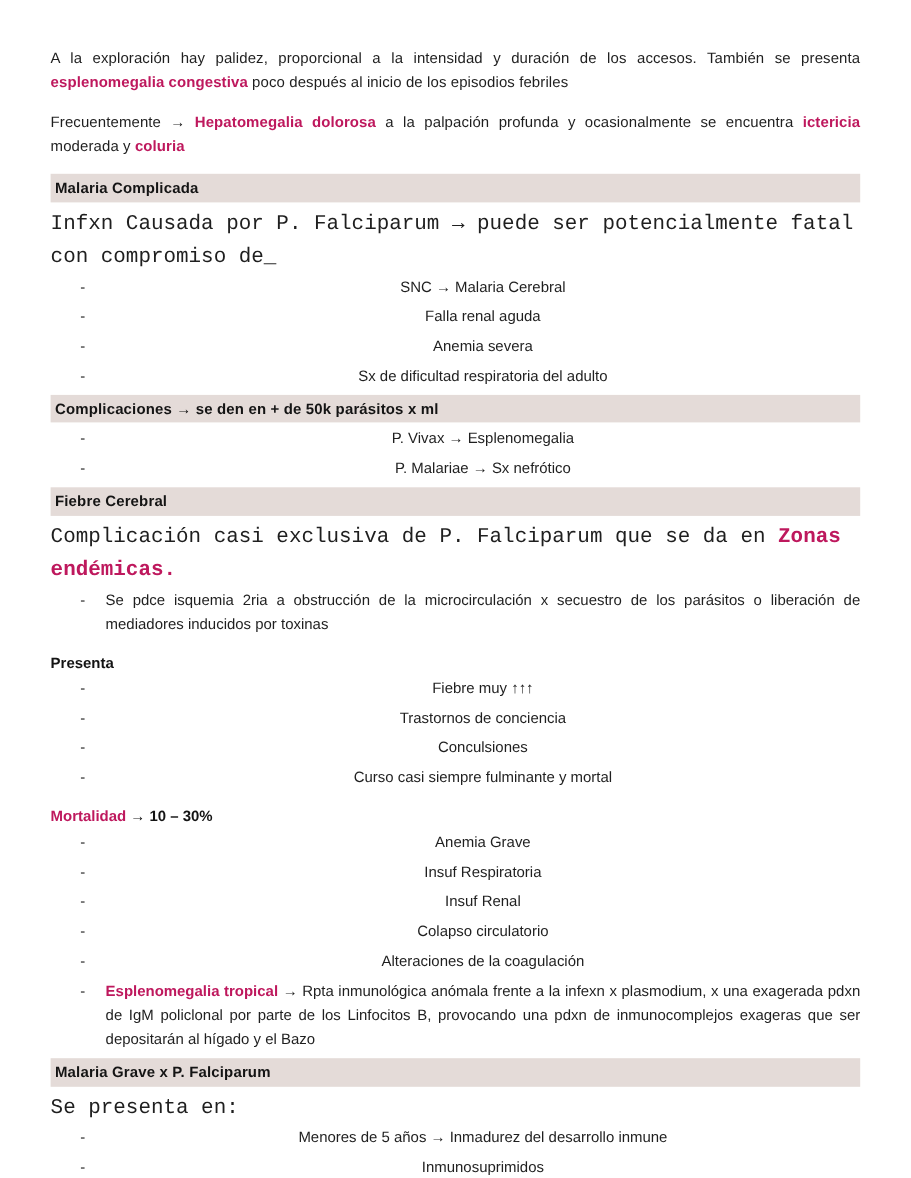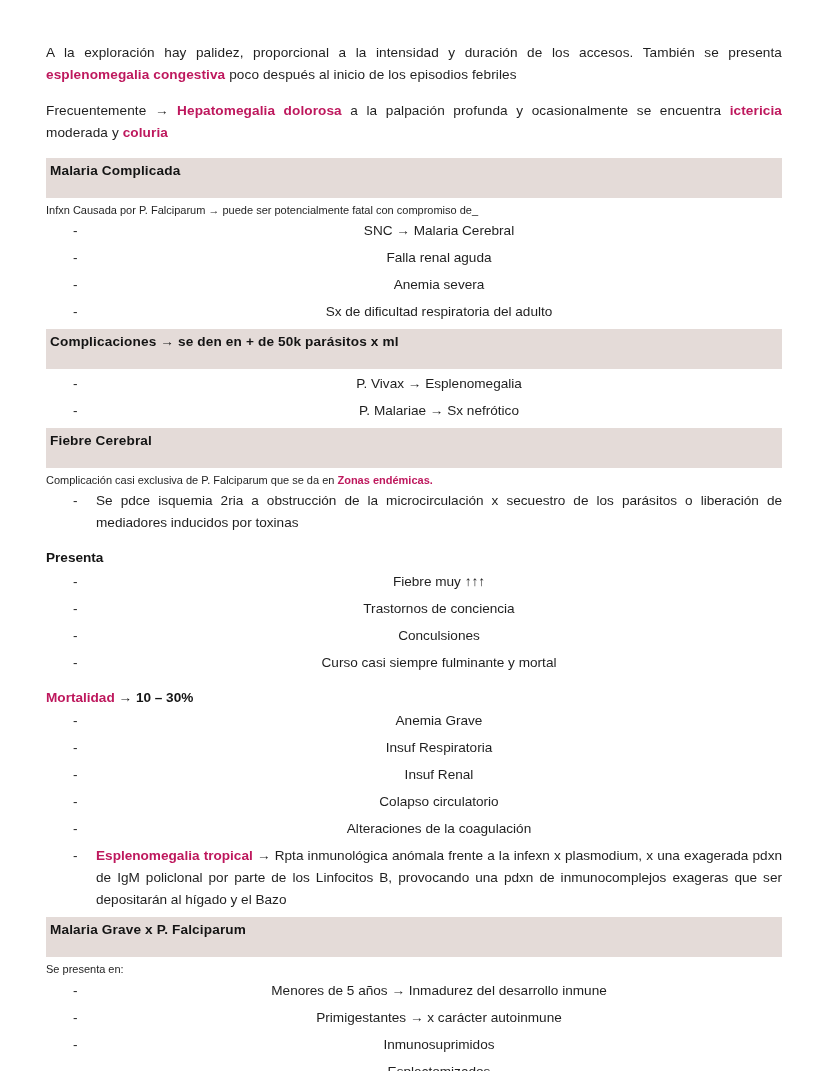--- a/index.html
+++ b/index.html
@@ -28,40 +28,41 @@
     text-align: justify;
     margin: 0 0 14px 0;
     color: #1f1f1f;
     letter-spacing: 0.1px;
   }
   .band {
     background: #e4dbd8;
     font-size: 13.6px;
     font-weight: bold;
     line-height: 1.45;
-    padding: 3px 4px 17px 4px;
+    padding: 3px 4px 3px 4px;
     margin: 6px 0 4px 0;
     color: #141414;
     letter-spacing: 0.15px;
   }
   .subhead {
     font-size: 13.6px;
     font-weight: bold;
     line-height: 1.5;
     margin: 14px 0 2px 0;
     color: #141414;
   }
   .subhead .norm {
     font-weight: bold;
   }
   .lead {
-    font-size: 11px;
+    font-size: 19px;
     line-height: 1.6;
     margin: 2px 0 1px 0;
     color: #1f1f1f;
+    font-family: Liberation Mono, monospace;
   }
   ul.dashlist {
     list-style: none;
     margin: 0 0 4px 0;
     padding: 0;
   }
   ul.dashlist > li {
     position: relative;
     padding-left: 50px;
     font-size: 13.6px;
@@ -134,18 +135,17 @@
     <li class="tight">Insuf Renal</li>
     <li class="tight">Colapso circulatorio</li>
     <li class="tight">Alteraciones de la coagulación</li>
     <li class="just"><b>Esplenomegalia tropical</b><span> → Rpta inmunológica anómala frente a la infexn x plasmodium, x una exagerada pdxn de IgM policlonal por parte de los Linfocitos B, provocando una pdxn de inmunocomplejos exageras que ser depositarán al hígado y el Bazo</span></li>
   </ul>
 
   <div class="band">Malaria Grave x P. Falciparum</div>
   <p class="lead">Se presenta en:</p>
   <ul class="dashlist">
     <li class="tight">Menores de 5 años → Inmadurez del desarrollo inmune</li>
-    <li class="tight">Primigestantes → x carácter autoinmune</li>
     <li class="tight">Inmunosuprimidos</li>
     <li class="tight">Esplectomizados</li>
   </ul>
 
 </div>
 
 </body></html>

